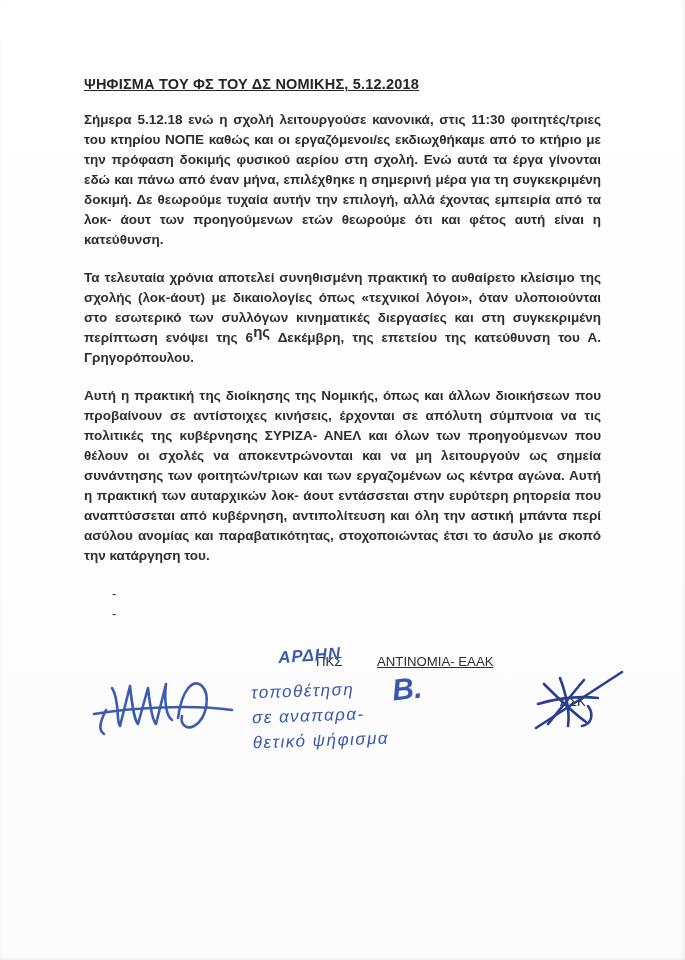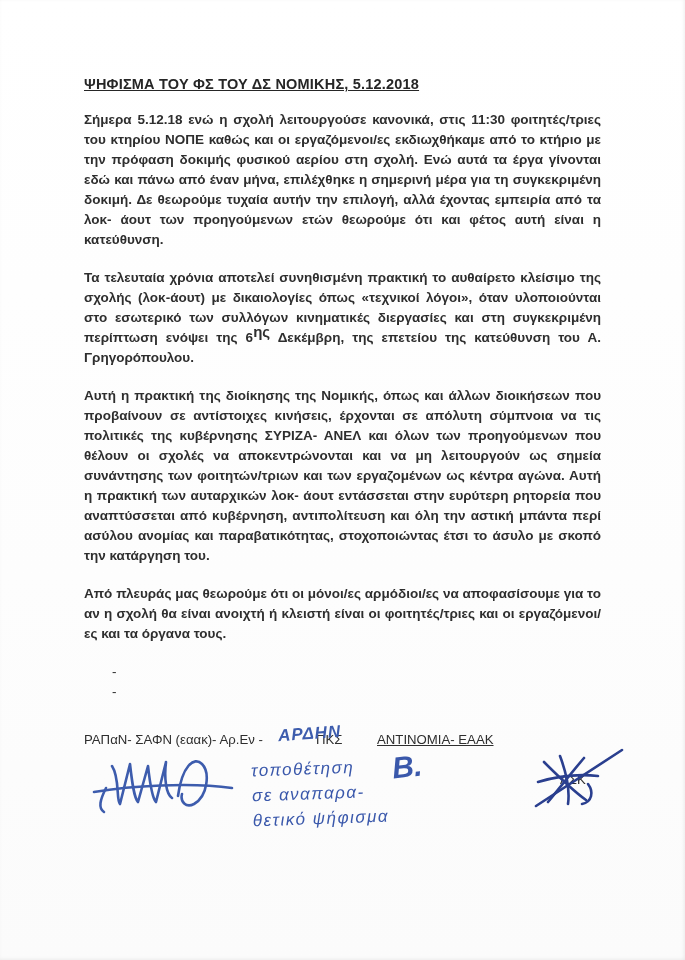--- a/index.html
+++ b/index.html
@@ -80,34 +80,32 @@
   <div class="content">
 
     <h1 class="doc-title">ΨΗΦΙΣΜΑ ΤΟΥ ΦΣ ΤΟΥ ΔΣ ΝΟΜΙΚΗΣ, 5.12.2018</h1>
 
     <p class="para">Σήμερα 5.12.18 ενώ η σχολή λειτουργούσε κανονικά, στις 11:30 φοιτητές/τριες του κτηρίου ΝΟΠΕ καθώς και οι εργαζόμενοι/ες εκδιωχθήκαμε από το κτήριο με την πρόφαση δοκιμής φυσικού αερίου στη σχολή. Ενώ αυτά τα έργα γίνονται εδώ και πάνω από έναν μήνα, επιλέχθηκε η σημερινή μέρα για τη συγκεκριμένη δοκιμή. Δε θεωρούμε τυχαία αυτήν την επιλογή, αλλά έχοντας εμπειρία από τα λοκ- άουτ των προηγούμενων ετών θεωρούμε ότι και φέτος αυτή είναι η κατεύθυνση.</p>
 
     <p class="para"><span>Τα τελευταία χρόνια αποτελεί συνηθισμένη πρακτική το αυθαίρετο κλείσιμο της σχολής (λοκ-άουτ) με δικαιολογίες όπως «τεχνικοί λόγοι», όταν υλοποιούνται στο εσωτερικό των συλλόγων κινηματικές διεργασίες και στη συγκεκριμένη περίπτωση ενόψει της 6</span><sup>ης</sup><span> Δεκέμβρη, της επετείου της κατεύθυνση του Α. Γρηγορόπουλου.</span></p>
 
     <p class="para">Αυτή η πρακτική της διοίκησης της Νομικής, όπως και άλλων διοικήσεων που προβαίνουν σε αντίστοιχες κινήσεις, έρχονται σε απόλυτη σύμπνοια να τις πολιτικές της κυβέρνησης ΣΥΡΙΖΑ- ΑΝΕΛ και όλων των προηγούμενων που θέλουν οι σχολές να αποκεντρώνονται και να μη λειτουργούν ως σημεία συνάντησης των φοιτητών/τριων και των εργαζομένων ως κέντρα αγώνα. Αυτή η πρακτική των αυταρχικών λοκ- άουτ εντάσσεται στην ευρύτερη ρητορεία που αναπτύσσεται από κυβέρνηση, αντιπολίτευση και όλη την αστική μπάντα περί ασύλου ανομίας και παραβατικότητας, στοχοποιώντας έτσι το άσυλο με σκοπό την κατάργηση του.</p>
 
-    <p class="para">Από πλευράς μας θεωρούμε ότι οι μόνοι/ες αρμόδιοι/ες να αποφασίσουμε για το αν η σχολή θα είναι ανοιχτή ή κλειστή είναι οι φοιτητές/τριες και οι εργαζόμενοι/ες και τα όργανα τους.</p>
 
     <div class="bullets">
       <div class="bullet-row">
         <span class="bullet-dash">-</span>
       </div>
       <div class="bullet-row">
         <span class="bullet-dash">-</span>
       </div>
     </div>
 
     <div class="signatures">
 
-      <span class="sig-label sig-left">ΡΑΠαΝ- ΣΑΦΝ (εαακ)- Αρ.Εν -</span>
       <span class="sig-label sig-pks">ΠΚΣ</span>
       <span class="sig-label sig-antinomia">ΑΝΤΙΝΟΜΙΑ- ΕΑΑΚ</span>
       <span class="sig-label sig-ask">ΑΣΚ</span>
 
       <span class="hw-org">ΑΡΔΗΝ</span>
 
       <svg class="scribble scribble-left" width="150" height="72" viewBox="0 0 150 72">
         <g fill="none" stroke="#3d5cad" stroke-width="2.6" stroke-linecap="round" stroke-linejoin="round">
           <path d="M4,44 C40,38 100,34 142,40"></path>
           <path d="M22,18 C30,30 26,52 30,56 L40,16 C42,34 44,50 48,54 L58,18 C60,36 62,50 66,54 L76,14 C74,30 76,46 82,50"></path>

